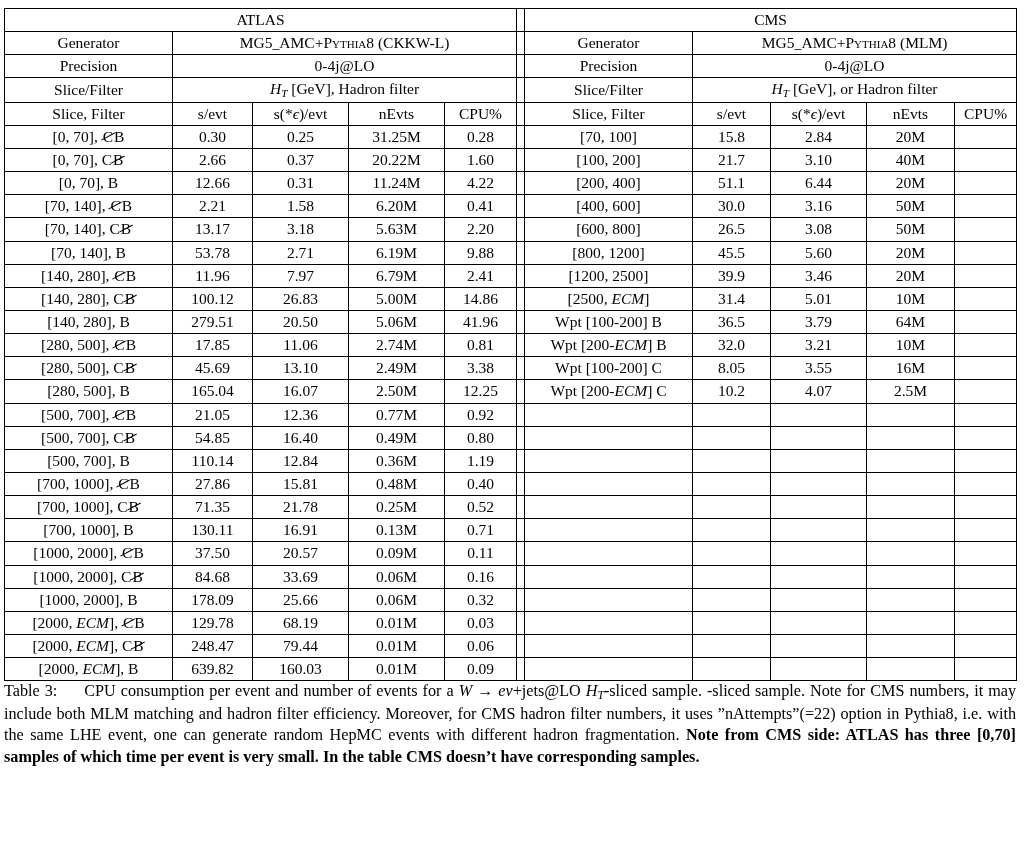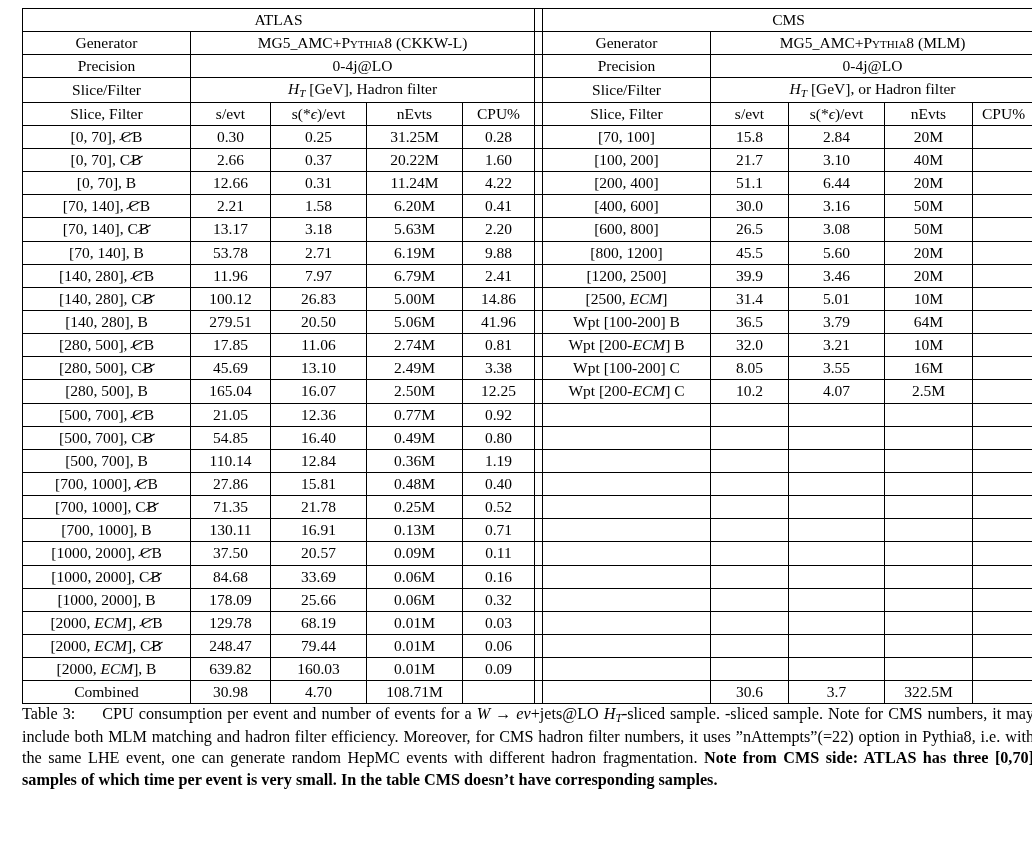--- a/index.html
+++ b/index.html
@@ -10,21 +10,21 @@
   body {
     width: 1032px;
     height: 858px;
     font-family: "Liberation Serif", serif;
     color: #000000;
     font-size: 16px;
   }
   .page {
     width: 896px;
     box-sizing: border-box;
-    padding: 8px 10px 0 22px;
+    padding: 8px 10px 0 4px;
   }
   table.main {
     border-collapse: collapse;
     width: 1012px;
     table-layout: fixed;
   }
   table.main td, table.main th {
     border: 1px solid #000;
     padding: 1px 3px;
     text-align: center;
@@ -454,33 +454,20 @@
           <td class="thick-bot">160.03</td>
           <td class="thick-bot">0.01M</td>
           <td class="thick-bot">0.09</td>
           <td class="gap"></td>
           <td></td>
           <td></td>
           <td></td>
           <td></td>
           <td></td>
         </tr>
-        <tr>
-          <td class="thick-top">Combined</td>
-          <td class="thick-top">30.98</td>
-          <td class="thick-top">4.70</td>
-          <td class="thick-top">108.71M</td>
-          <td class="thick-top"></td>
-          <td class="gap"></td>
-          <td class="thick-top"></td>
-          <td class="thick-top">30.6</td>
-          <td class="thick-top">3.7</td>
-          <td class="thick-top">322.5M</td>
-          <td class="thick-top"></td>
-        </tr>
       </tbody>
 
   </table>
 
   <div class="caption">
     <span class="lbl">Table 3:</span>
     <span class="cap-indent"></span><span>CPU consumption per event and number of events for a </span><span class="it">W</span> <span class="it">→</span> <span class="it">eν</span>+jets@LO <span class="it">H<span class="sub">T</span></span>-sliced sample. <span>-sliced sample. Note for CMS numbers, it may include both MLM matching and hadron filter efficiency. Moreover, for CMS hadron filter numbers, it uses ”nAttempts”(=22) option in Pythia8, i.e. with the same LHE event, one can generate random HepMC events with different hadron fragmentation. </span><b>Note from CMS side: ATLAS has three [0,70] samples of which time per event is very small. In the table CMS doesn’t have corresponding samples.</b>
   </div>
 
 </div>

